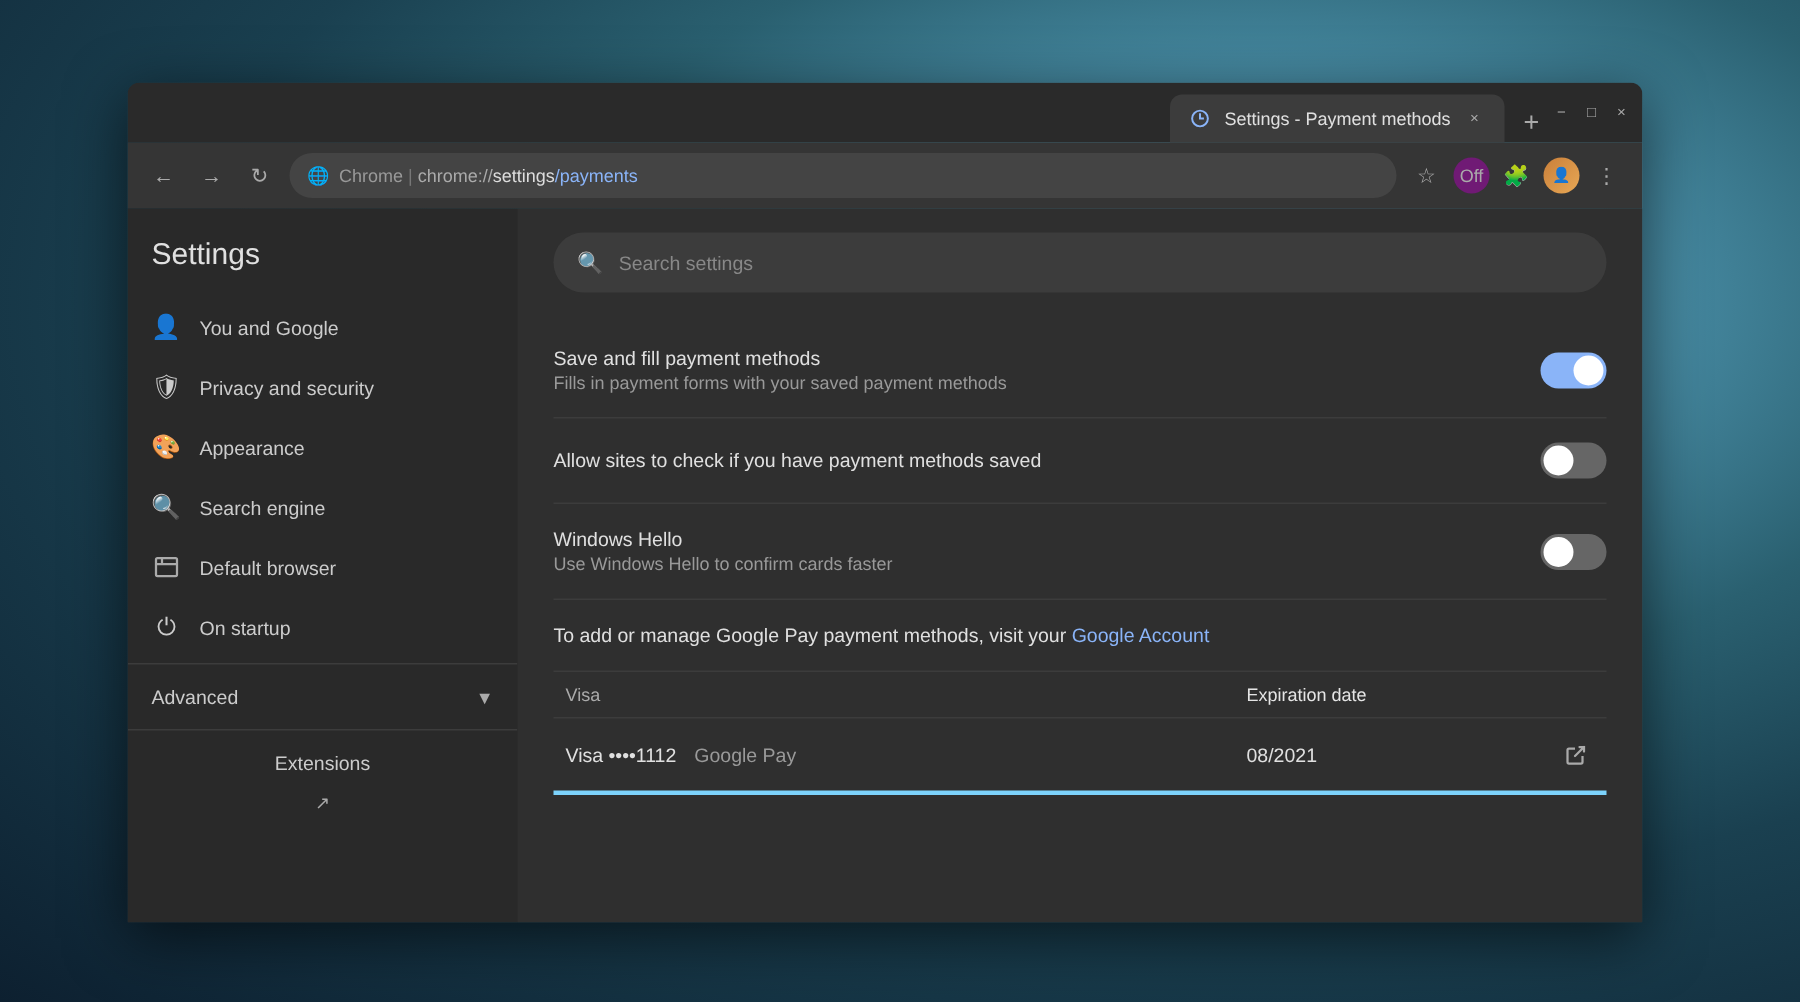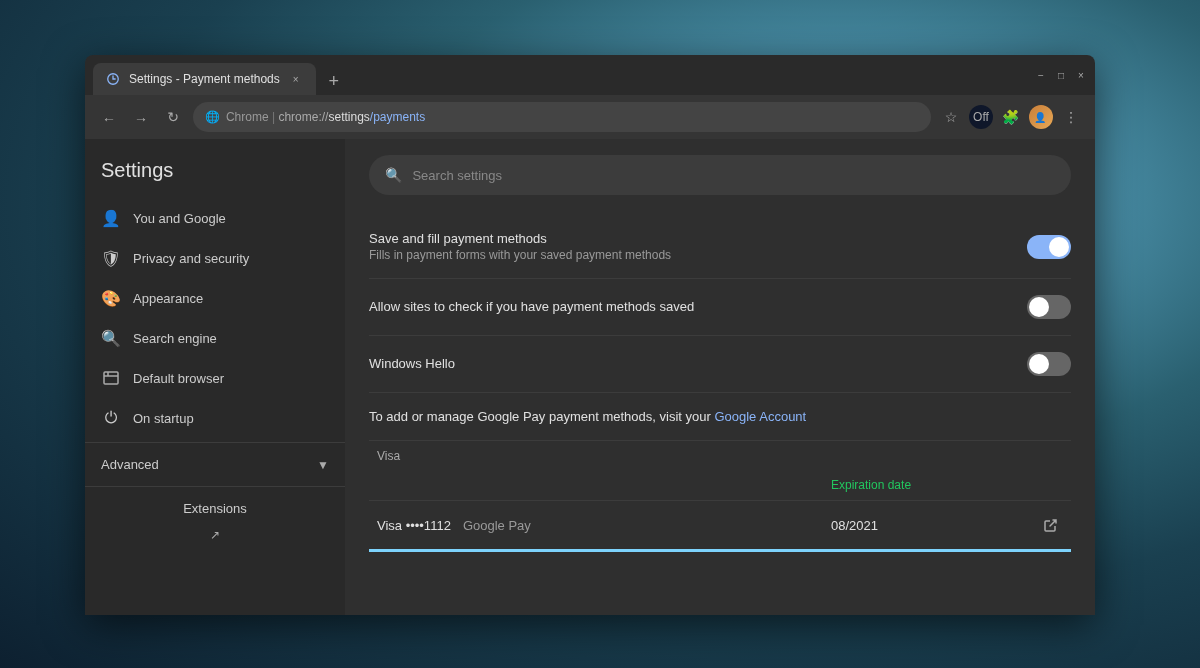--- a/index.html
+++ b/index.html
@@ -43,20 +43,21 @@
       align-items: center;
       padding: 0 8px;
       flex-shrink: 0;
     }
 
     .tab-area {
       display: flex;
       align-items: flex-end;
       flex: 1;
       height: 100%;
+      justify-content: flex-end;
     }
 
     .tab {
       background: #3c3c3c;
       border-radius: 8px 8px 0 0;
       height: 32px;
       display: flex;
       align-items: center;
       padding: 0 12px;
       gap: 8px;
@@ -457,22 +458,21 @@
     .col-type {
       flex: 1;
       font-size: 12px;
       color: #aaa;
       padding-left: 8px;
     }
 
     .col-expiry {
       width: 200px;
       font-size: 12px;
-      color: #22c55e;
-      margin-top: 29px;
+      color: #e5e5e5;
     }
 
     .col-actions {
       width: 40px;
     }
 
     .payment-row {
       display: flex;
       align-items: center;
       padding: 16px 0;
@@ -548,21 +548,21 @@
     <div class="url-bar">
       <span style="font-size:12px; color:#aaa;">🌐</span>
       <span class="url-text">
         <span class="url-scheme">Chrome</span>
         <span style="color:#777;"> | </span>
         <span style="color:#aaa;">chrome://</span><span class="url-path">settings</span><span class="url-highlight">/payments</span>
       </span>
     </div>
     <div class="toolbar-icons">
       <div class="toolbar-icon">☆</div>
-      <div class="toolbar-icon" style="font-size:12px; background:#0f172a; padding:2px;">Off</div>
+      <div class="toolbar-icon" style="font-size:12px; background:#701a75; padding:2px;">Off</div>
       <div class="toolbar-icon">🧩</div>
       <div class="profile-icon">👤</div>
       <div class="toolbar-icon">⋮</div>
     </div>
   </div>
 
   <div class="main-content">
 
     <div class="sidebar">
       <div class="settings-title">Settings</div>
@@ -642,20 +642,21 @@
           <div class="setting-title">Allow sites to check if you have payment methods saved</div>
         </div>
         <div class="toggle off">
           <div class="toggle-knob"></div>
         </div>
       </div>
 
       <div class="setting-row">
         <div class="setting-info">
           <div class="setting-title">Windows Hello</div>
+          <div class="setting-desc">Use Windows Hello to confirm cards faster</div>
         </div>
         <div class="toggle off">
           <div class="toggle-knob"></div>
         </div>
       </div>
 
       <div class="google-pay-text">
         <span>To add or manage Google Pay payment methods, visit your </span>
         <span class="google-account-link">Google Account</span>
       </div>

